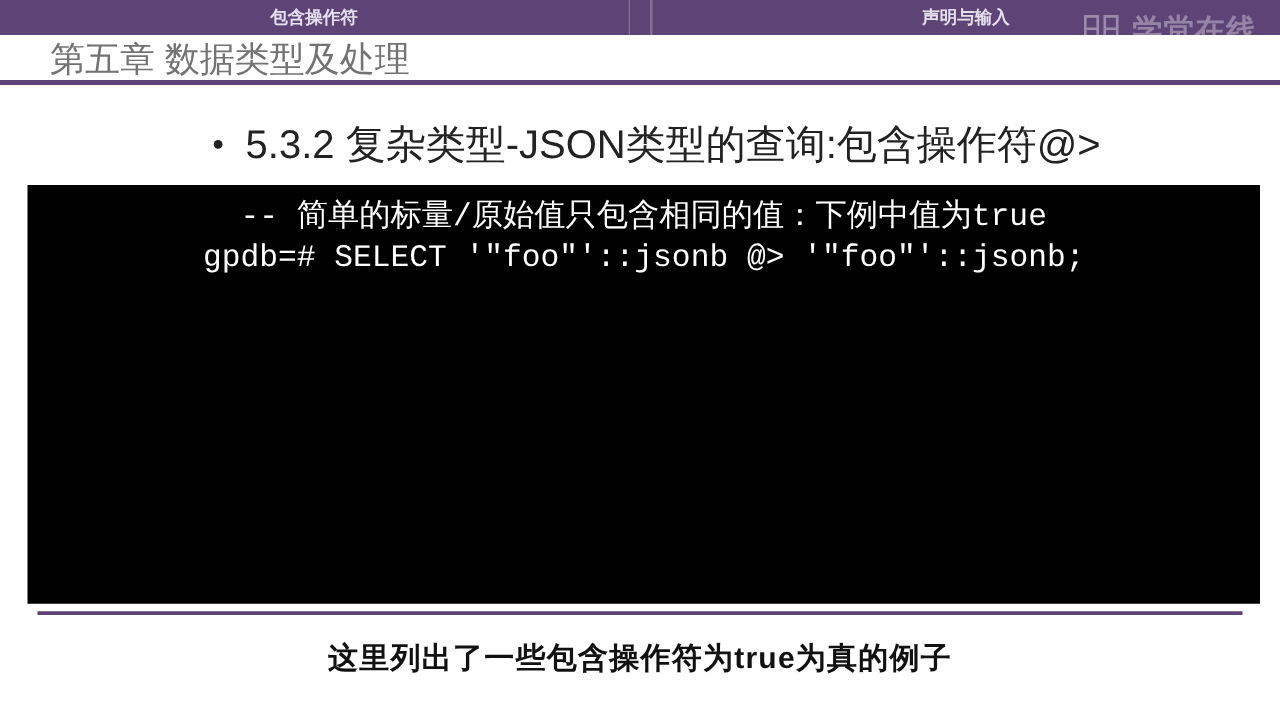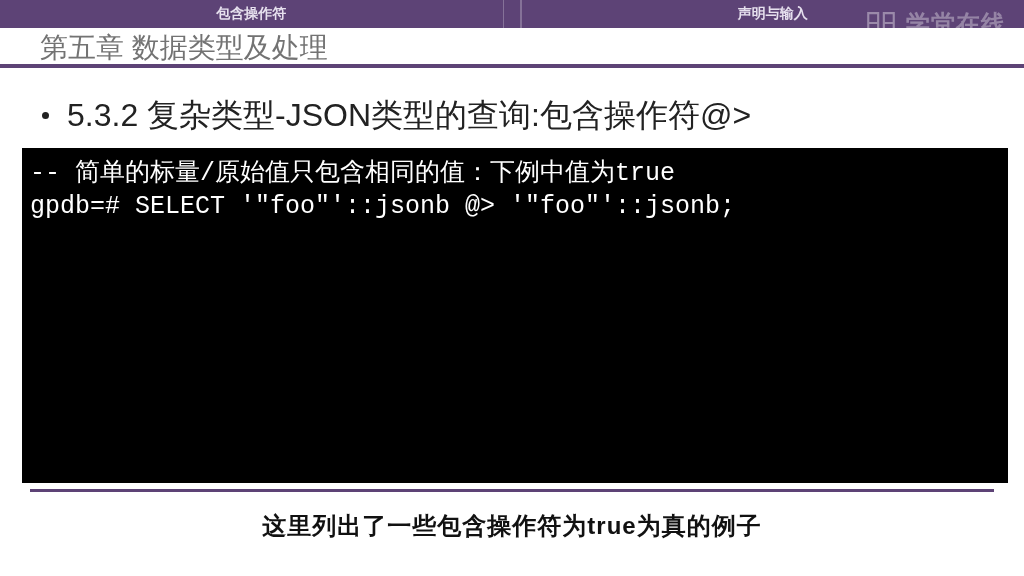--- a/index.html
+++ b/index.html
@@ -49,20 +49,21 @@
       background: #fff;
       border-bottom: 4px solid #5d4376;
       padding: 4px 1px 0 40px;
       font-size: 28px;
       color: #737373;
       display: flex;
       align-items: center;
     }
     .slide-body {
       padding: 20px 14px 0 20px;
+      text-align: center;
     }
     .bullet-line {
       font-size: 32px;
       color: #222;
       margin: 6px 0 10px 22px;
     }
     .bullet-dot {
       display: inline-block;
       width: 7px; height: 7px;
       background: #222;

